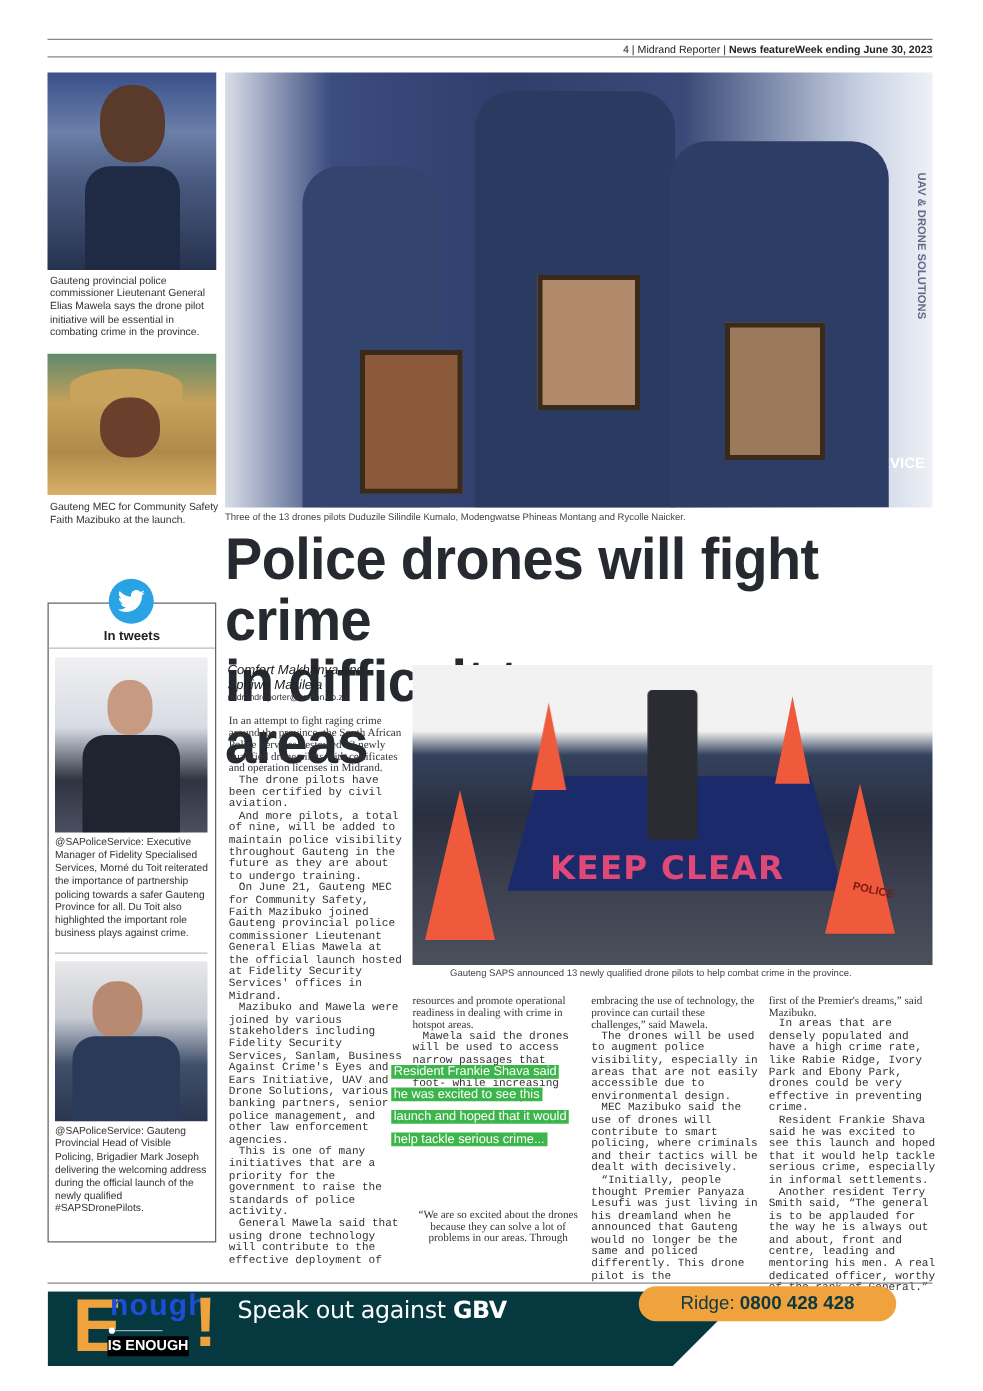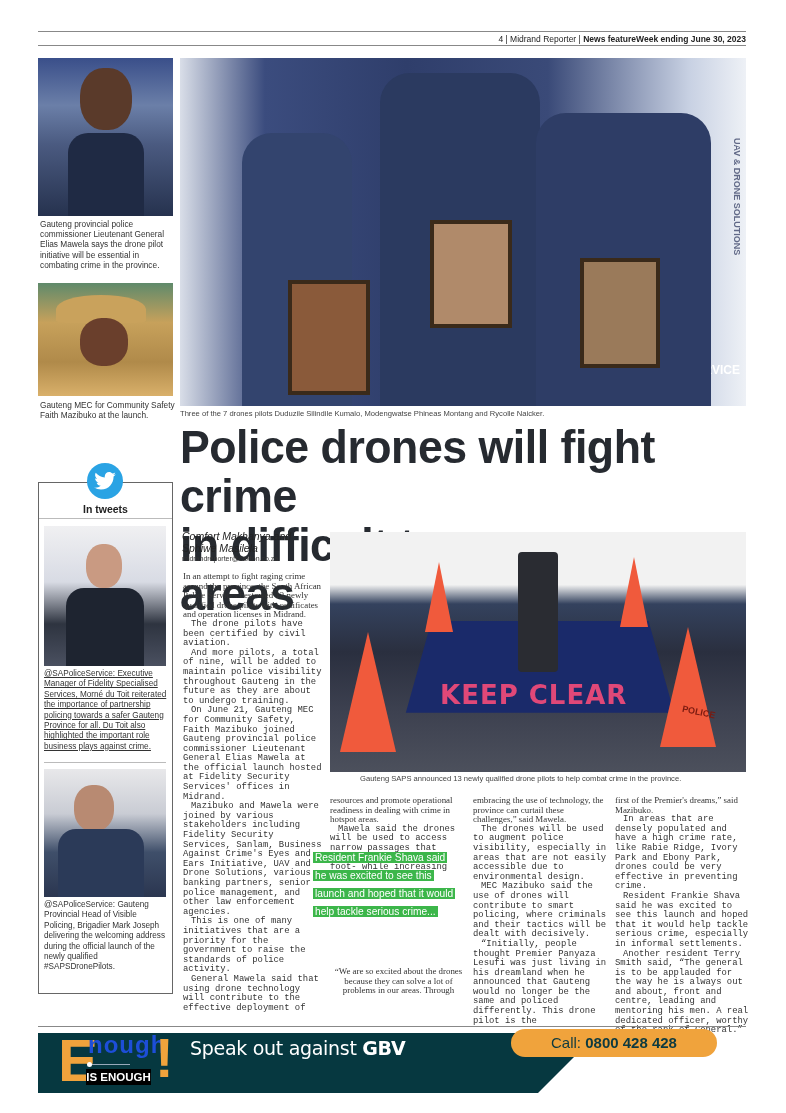--- a/index.html
+++ b/index.html
@@ -33,21 +33,21 @@
   
   .headline { left: 180px; top: 422px; width: 566px; font-family: "Liberation Sans Narrow", "Liberation Sans", sans-serif; font-weight: bold; font-size: 47px; line-height: 49px; color: #262a30; letter-spacing: -0.5px; transform: scaleX(0.95); transform-origin: left top; }
 
   
   .tweets-box { left: 38px; top: 482px; width: 135px; height: 512px; border: 1px solid #666; }
   .twitter-icon { left: 87px; top: 463px; width: 36px; height: 36px; border-radius: 50%; background: #2aa3e4; display: flex; align-items: center; justify-content: center; }
   .tweets-title { left: 38px; top: 503px; width: 135px; text-align: center; font-family: "Liberation Sans Narrow", "Liberation Sans", sans-serif; font-weight: bold; font-size: 10.5px; color: #222; }
   .tweets-rule { left: 39px; top: 518px; width: 133px; border-top: 1px solid #bbb; }
   .tweets-rule2 { left: 44px; top: 762px; width: 122px; border-top: 1px solid #bbb; }
   .tweet-text { font-size: 8.2px; line-height: 10.4px; color: #333; width: 124px; }
-  .tw1 { left: 44px; top: 669px; text-decoration: underline; }
+  .tw1 { left: 44px; top: 669px; }
   .tw2 { left: 44px; top: 900px; }
 
   
   .byline { left: 182px; top: 531px; width: 145px; font-family: "Liberation Sans Narrow", "Liberation Sans", sans-serif; font-size: 10.5px; line-height: 11.5px; color: #222; font-style: italic; }
   .byline-email { left: 182px; top: 555px; font-family: "Liberation Sans Narrow", "Liberation Sans", sans-serif; font-size: 7px; color: #333; }
 
   
   .col { font-family: "Liberation Serif", serif; font-size: 8.9px; line-height: 9.6px; color: #333; text-align: left; }
   .col p { margin: 0; }
   .col p.indent { text-indent: 8px; font-family: Liberation Mono, monospace; }
@@ -107,21 +107,21 @@
   <span class="ph-label" style="left:210px;top:65px;">www.saps.gov.za</span>
   <span class="ph-label" style="right:4px;top:80px;writing-mode:vertical-rl;color:rgba(40,50,90,0.7);">UAV &amp; DRONE SOLUTIONS</span>
   <span class="ph-label" style="right:6px;top:305px;font-size:12px;color:#fff;">SERVICE</span>
   <div style="position:absolute;left:62px;top:75px;width:110px;height:273px;background:#33446e;border-radius:30px 30px 0 0;"></div>
   <div style="position:absolute;left:200px;top:15px;width:160px;height:333px;background:#2b3a60;border-radius:30px 30px 0 0;"></div>
   <div style="position:absolute;left:356px;top:55px;width:175px;height:293px;background:#2e3d66;border-radius:30px 30px 0 0;"></div>
   <div style="position:absolute;left:108px;top:222px;width:82px;height:115px;background:#8a5a3a;border:4px solid #3a2a1a;"></div>
   <div style="position:absolute;left:250px;top:162px;width:82px;height:108px;background:#b08a6a;border:4px solid #3a2a1a;"></div>
   <div style="position:absolute;left:400px;top:200px;width:80px;height:110px;background:#9a7a5a;border:4px solid #3a2a1a;"></div>
 </div>
-<div class="abs caption cap-main">Three of the 7 drones pilots Duduzile Silindile Kumalo, Modengwatse Phineas Montang and Rycolle Naicker.</div>
+<div class="abs caption cap-main">Three of the 13 drones pilots Duduzile Silindile Kumalo, Modengwatse Phineas Montang and Rycolle Naicker.</div>
 
 <h1 class="abs headline">
   <div>Police drones will fight crime</div>
   <div>in difficult to access areas</div>
 </h1>
 
 <div class="abs tweets-box"></div>
 <div class="abs twitter-icon">
   <svg width="22" height="18" viewBox="0 0 24 20">
       <path fill="#fff" d="M24 2.4c-.9.4-1.8.6-2.8.8 1-.6 1.8-1.6 2.2-2.7-1 .6-2 1-3.1 1.2C19.3.7 18 0 16.6 0c-2.7 0-4.9 2.2-4.9 4.9 0 .4 0 .8.1 1.1C7.7 5.8 4.1 3.9 1.7.9c-.4.7-.7 1.6-.7 2.5 0 1.7.9 3.2 2.2 4.1-.8 0-1.6-.2-2.2-.6v.1c0 2.4 1.7 4.4 3.9 4.8-.4.1-.8.2-1.3.2-.3 0-.6 0-.9-.1.6 2 2.4 3.4 4.6 3.4-1.7 1.3-3.8 2.1-6.1 2.1-.4 0-.8 0-1.2-.1 2.2 1.4 4.8 2.2 7.5 2.2 9.1 0 14-7.5 14-14v-.6c1-.7 1.8-1.6 2.5-2.5z"></path>
@@ -205,15 +205,15 @@
   <div class="logo-E">E</div>
   <div class="logo-nough">nough</div>
   <div class="logo-line"></div>
   <div class="logo-dot"></div>
   <div class="logo-is">IS ENOUGH</div>
   <div class="logo-bang">!</div>
   <div class="ad-slogan">
     <span>Speak out against </span><b>GBV</b>
   </div>
   <div class="ad-call">
-    <span>Call: </span><b>0800 428 428</b>
+    <span>Ridge: </span><b>0800 428 428</b>
   </div>
 </div>
 
 </body></html>

